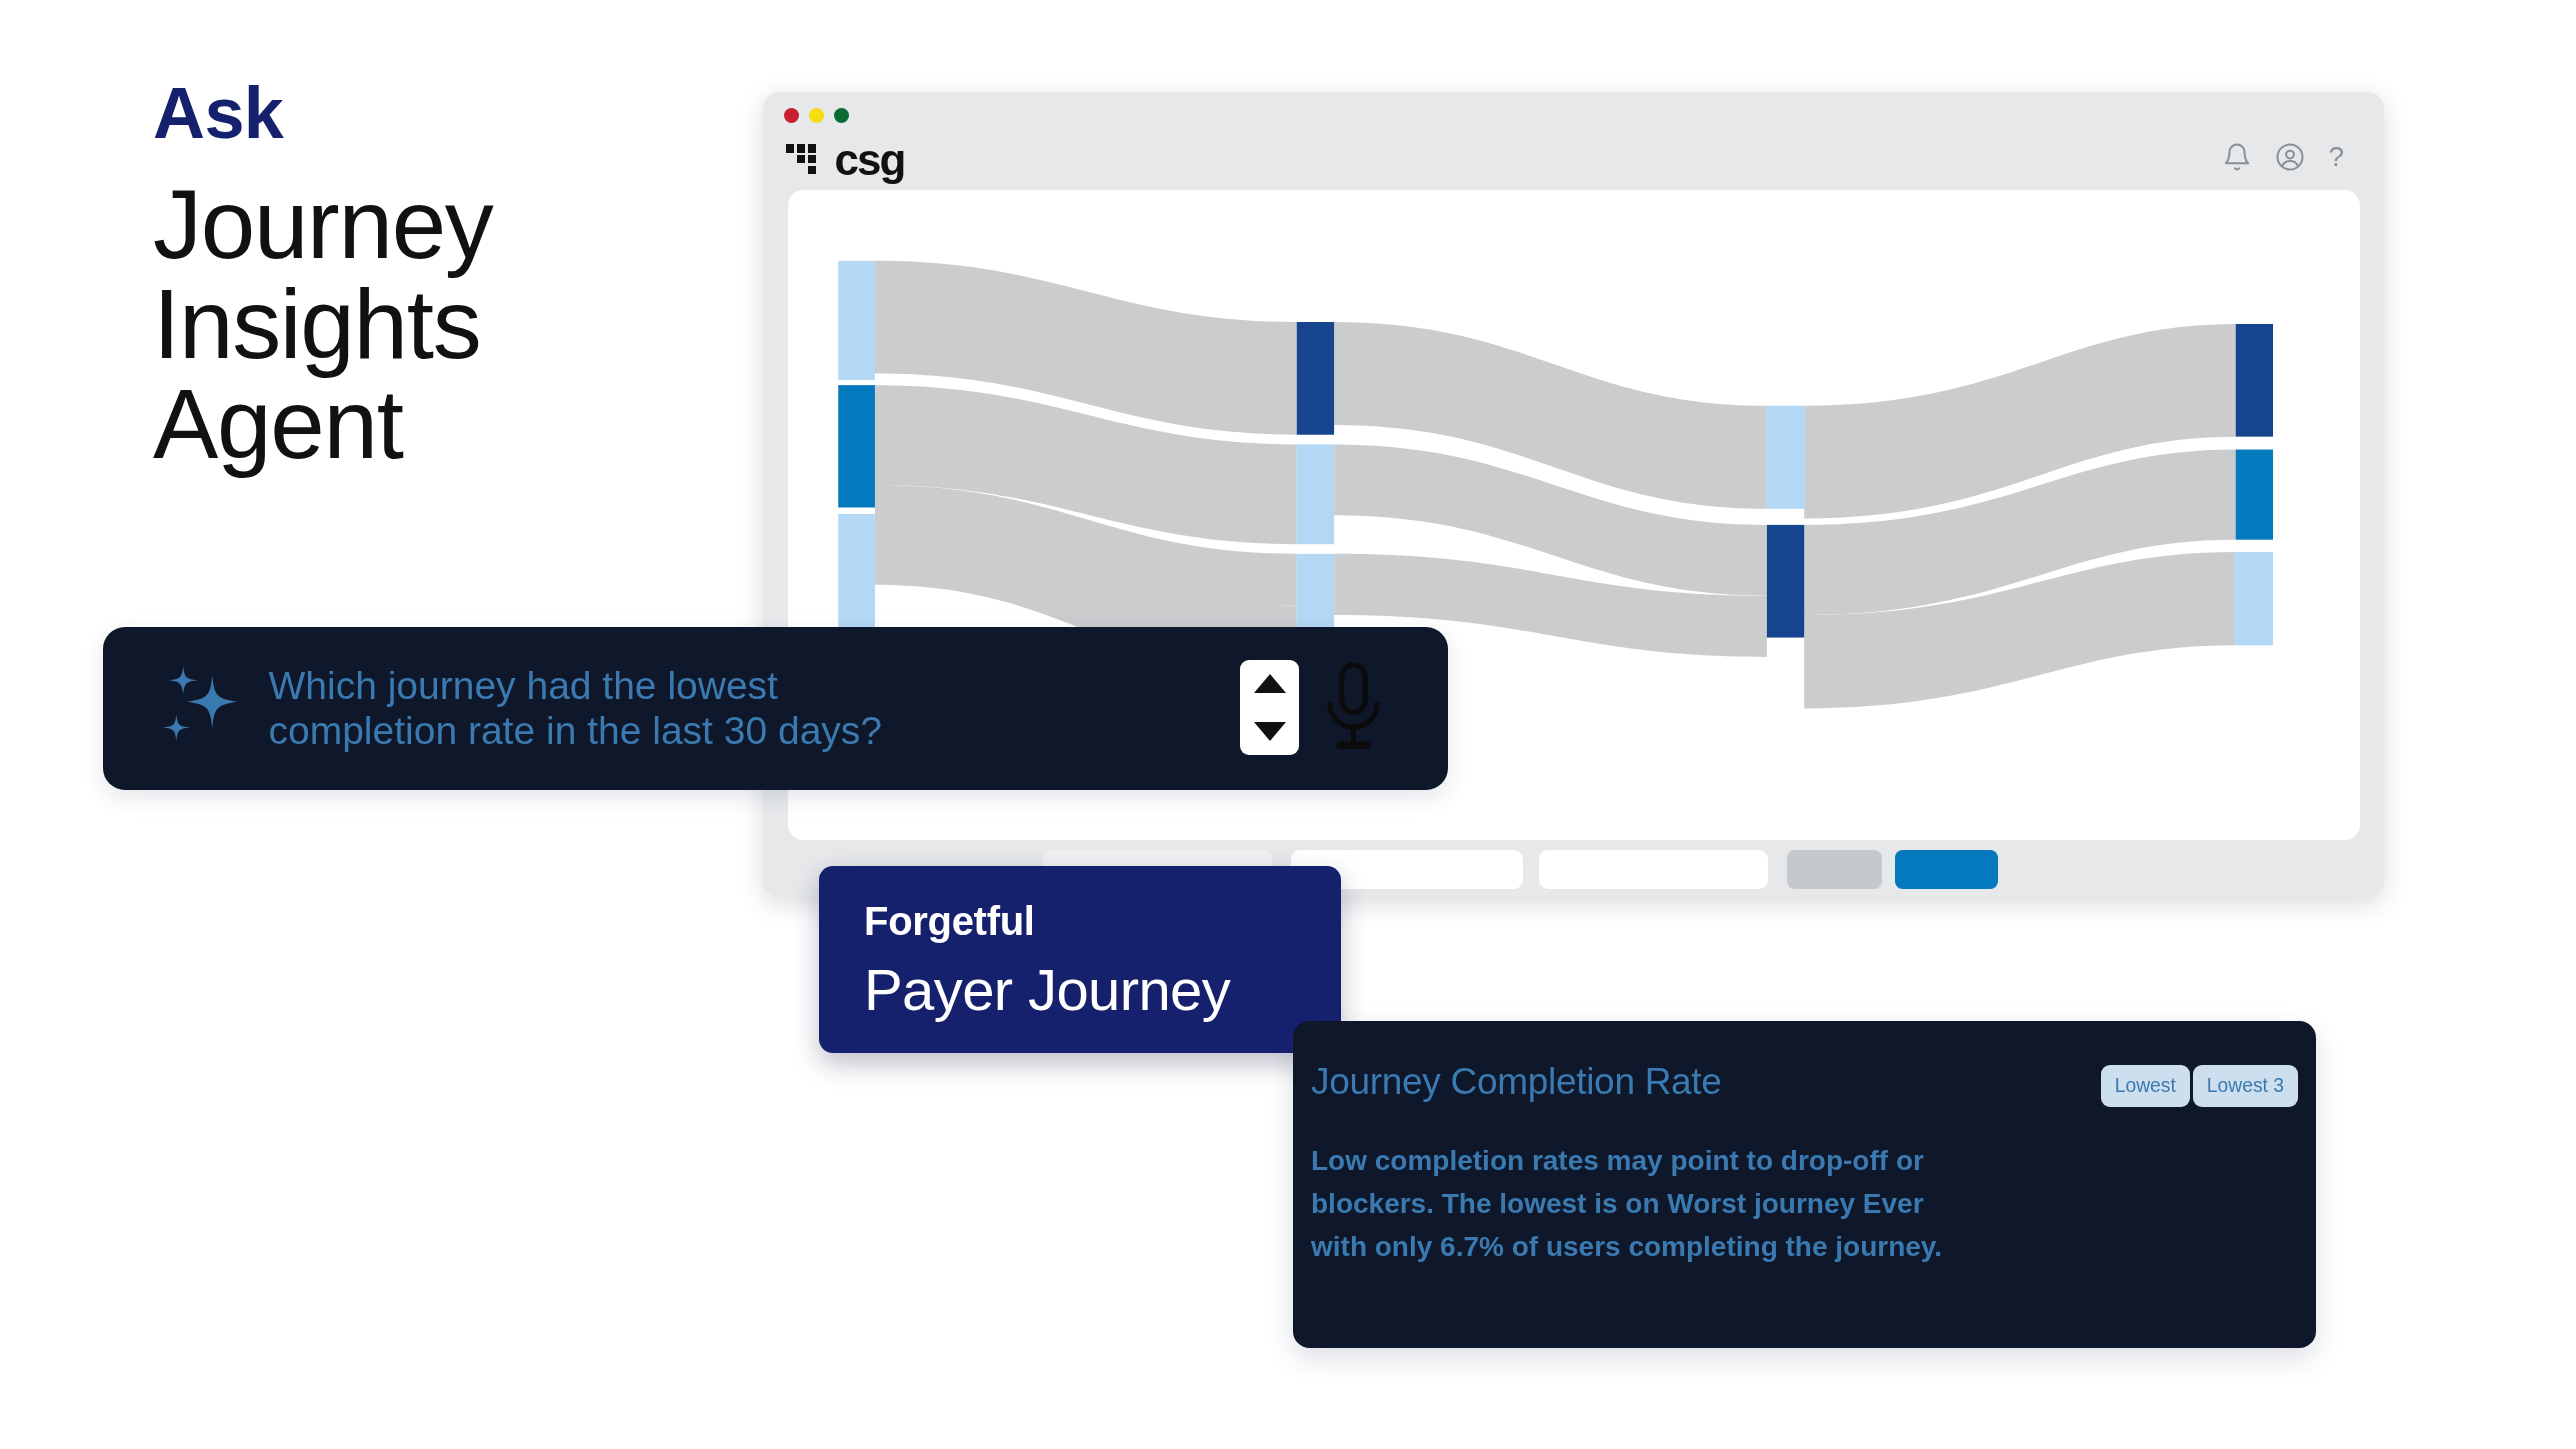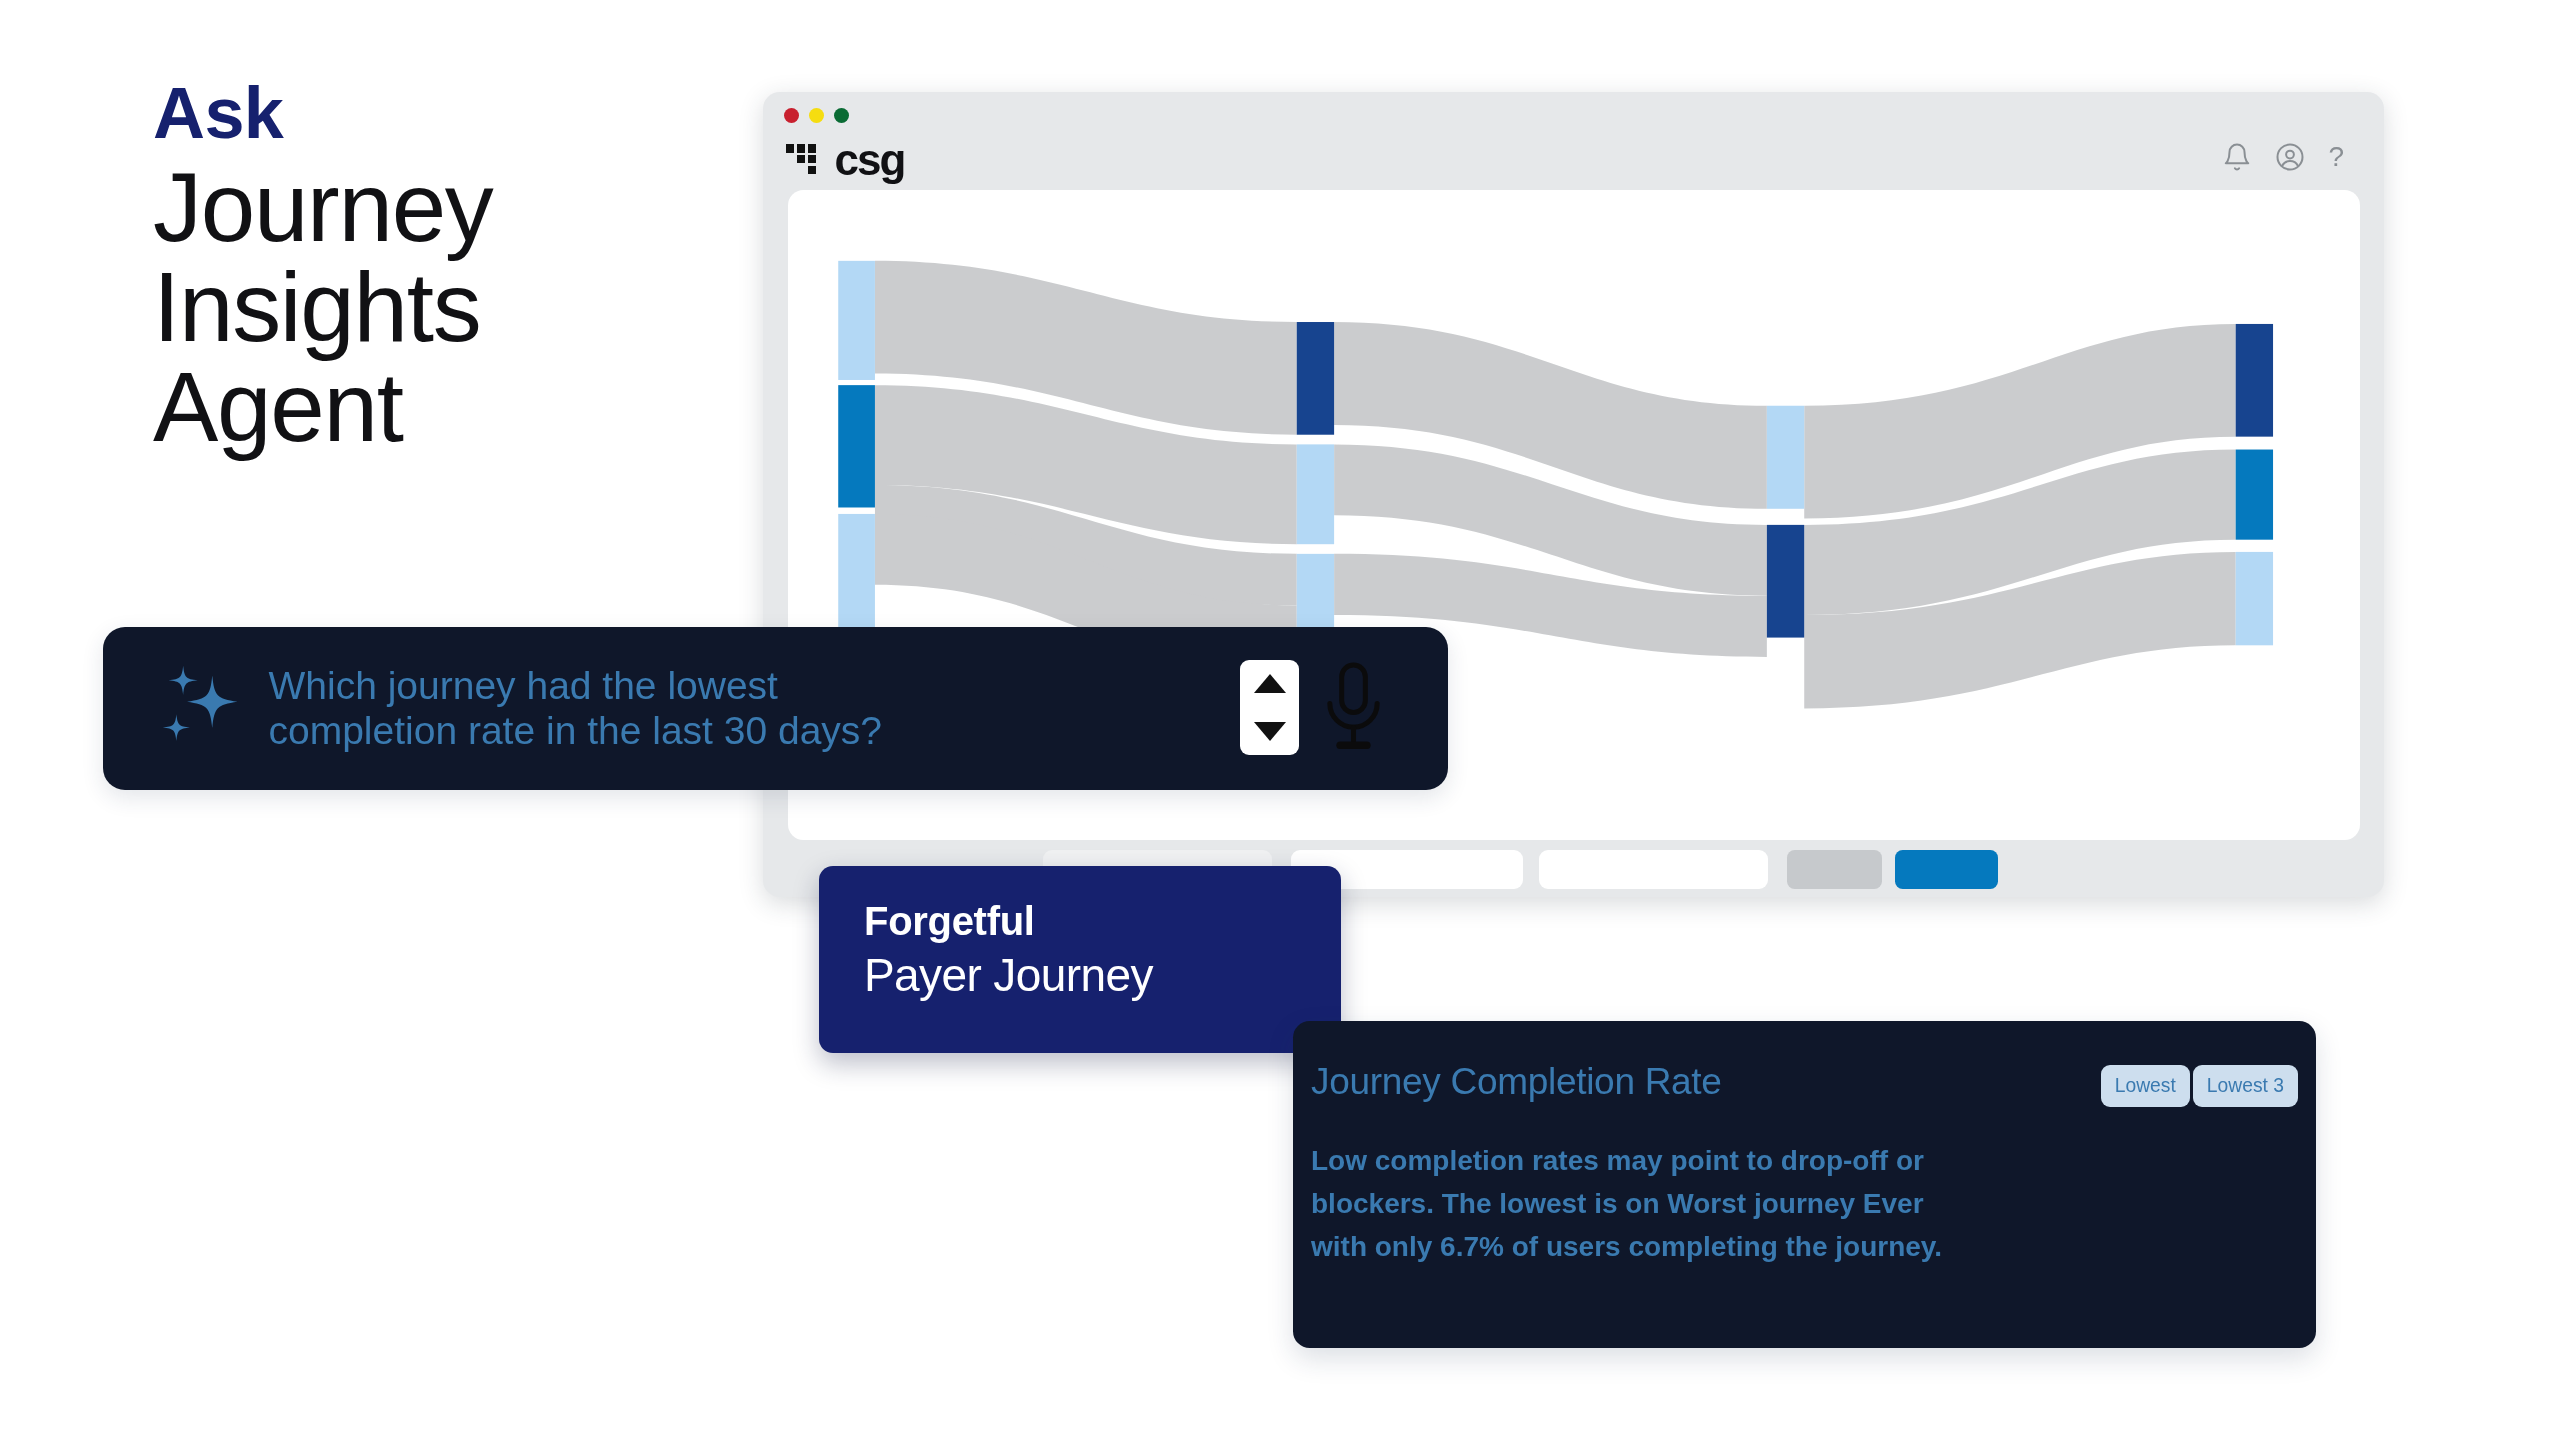--- a/index.html
+++ b/index.html
@@ -13,21 +13,21 @@
   .stage { position: relative; width: 2576px; height: 1449px; background:#fff; }
 
   
   .headline { position: absolute; left: 153px; top: 77px; }
   .headline .ask {
     font-size: 72px; font-weight: 700; color: #16216e;
     letter-spacing: -0.6px; line-height: 1.0;
   }
   .headline .big {
     font-size: 98px; font-weight: 300; color: #111114;
-    line-height: 1.02; letter-spacing: -1.3px; margin-top: 9px;
+    line-height: 1.02; letter-spacing: -1.3px; margin-top: 26px;
   }
   .headline .big div { white-space: nowrap; }
 
   
   .window {
     position: absolute; left: 763px; top: 92px;
     width: 1621px; height: 805px;
     background: #e6e8ea;
     border-radius: 16.7px;
     box-shadow: 0 6.4px 24.5px rgba(35,45,60,0.17);
@@ -100,21 +100,21 @@
 
   
   .jbadge {
     position: absolute; left: 819px; top: 866px;
     width: 522px; height: 187px;
     background: #16216e; border-radius: 14px;
     box-shadow: 0 10.3px 26px rgba(20,30,70,0.28);
     padding: 33px 0 0 45px;
   }
   .jbadge .t1 { font-size: 40px; font-weight: 700; color:#fff; letter-spacing:-0.3px; line-height:1.1; }
-  .jbadge .t2 { font-size: 46px; font-weight: 300; color:#fff; letter-spacing:-0.6px; line-height:1.12; margin-top: 7px; }
+  .jbadge .t2 { font-size: 58px; font-weight: 300; color:#fff; letter-spacing:-0.6px; line-height:1.12; margin-top: 15px; }
 
   
   .insight {
     position: absolute; left: 1293px; top: 1021px;
     width: 1023px; height: 327px;
     background: #0f172a; border-radius: 16.7px;
     box-shadow: 0 10.3px 27px rgba(30,50,80,0.15);
     padding: 40px 18px;
   }
   .insight-head { display: flex; align-items: flex-start; }

